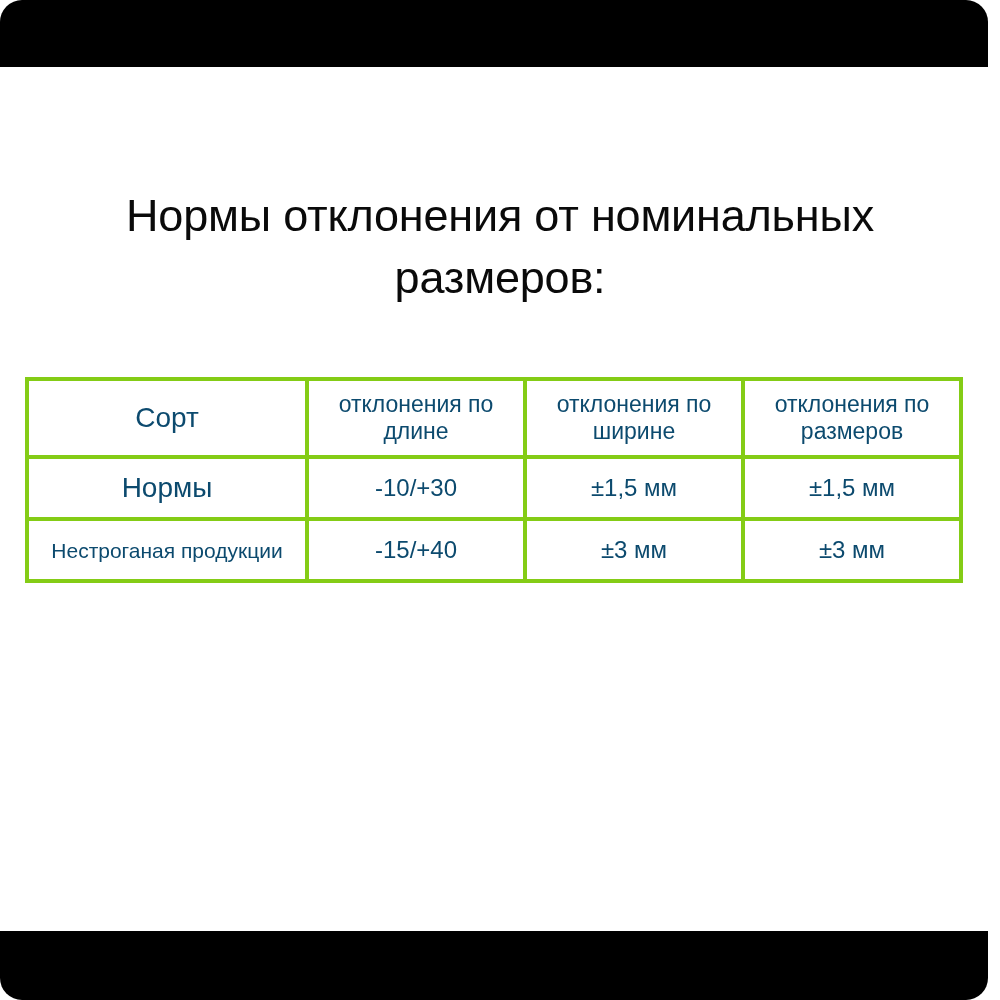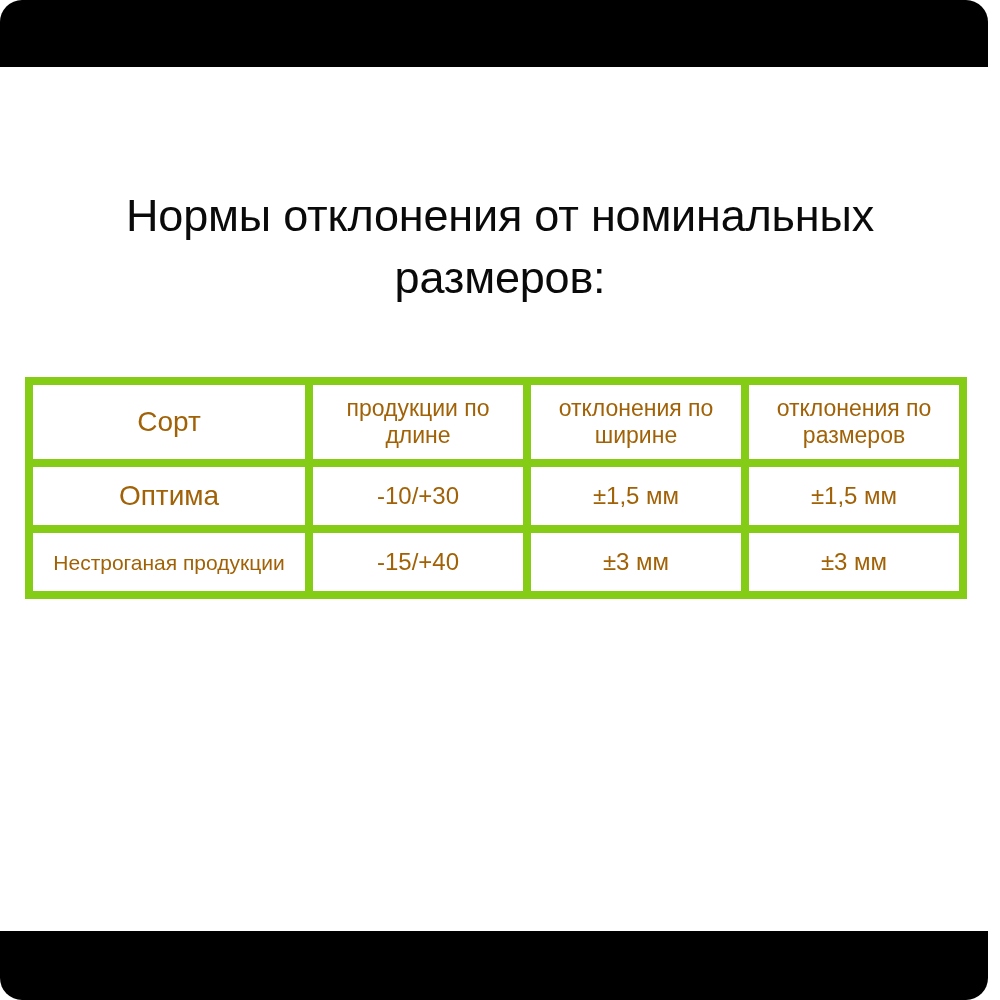--- a/index.html
+++ b/index.html
@@ -43,25 +43,25 @@
   .spec-table {
     position: absolute;
     left: 25px;
     top: 377px;
     width: 934px;
     border-collapse: collapse;
     table-layout: fixed;
     background: #ffffff;
   }
   .spec-table td {
-    border: 8px solid #84cc16;
+    border: 4px solid #84cc16;
     padding: 0 4px;
     text-align: center;
     vertical-align: middle;
-    color: #a16207;
+    color: #0c4a6e;
     margin-top: 28px;
   }
   .col-grade  { width: 280px; }
   .col-length { width: 218px; }
   .col-width  { width: 218px; }
   .col-thick  { width: 218px; }
 
   tr.header-row td { height: 74px; }
   tr.data-row td   { height: 58px; }
 
@@ -115,27 +115,27 @@
   <table class="spec-table">
     <colgroup>
       <col class="col-grade">
       <col class="col-length">
       <col class="col-width">
       <col class="col-thick">
     </colgroup>
     <tbody>
       <tr class="header-row">
         <td class="hdr-grade">Сорт</td>
-        <td class="hdr-dim">продукции по длине</td>
+        <td class="hdr-dim">отклонения по длине</td>
         <td class="hdr-dim">отклонения по ширине</td>
         <td class="hdr-dim">отклонения по размеров</td>
       </tr>
 
       <tr class="data-row">
-        <td class="cell-grade">Оптима</td>
+        <td class="cell-grade">Нормы</td>
         <td class="cell-val">-10/+30</td>
         <td class="cell-val">±1,5 мм</td>
         <td class="cell-val">±1,5 мм</td>
       </tr>
 
 
       <tr class="data-row">
         <td class="cell-grade-small">Нестроганая продукции</td>
         <td class="cell-val">-15/+40</td>
         <td class="cell-val">±3 мм</td>

